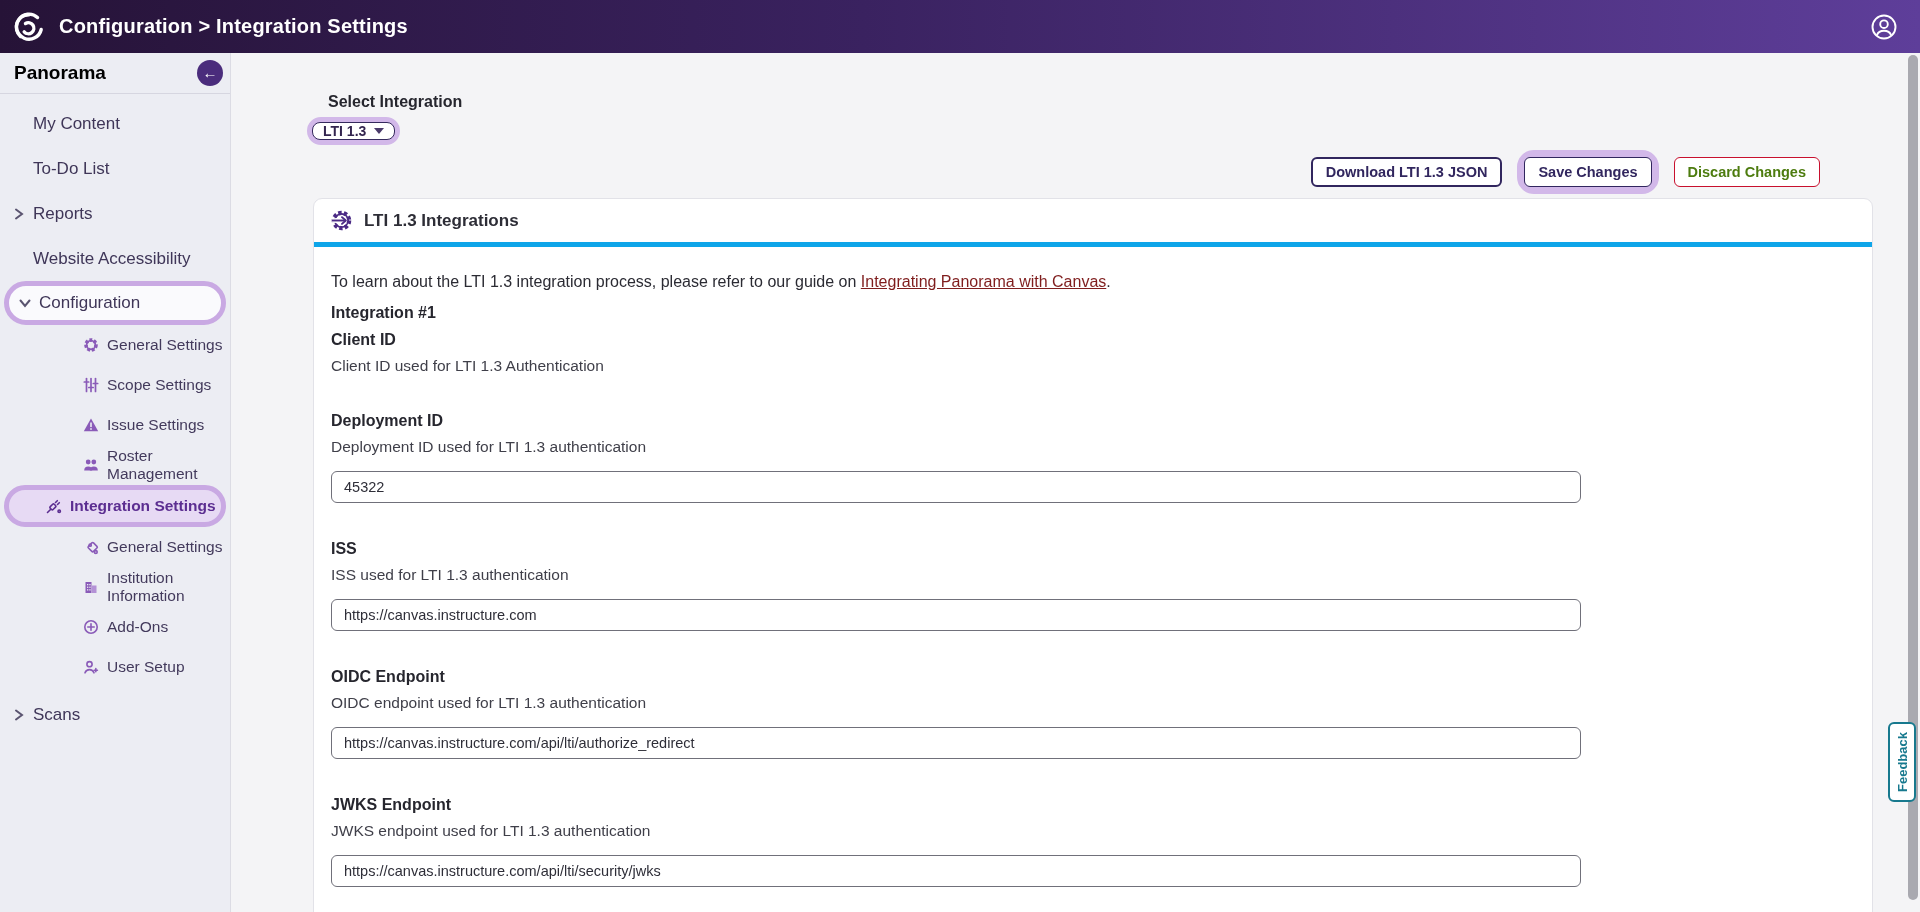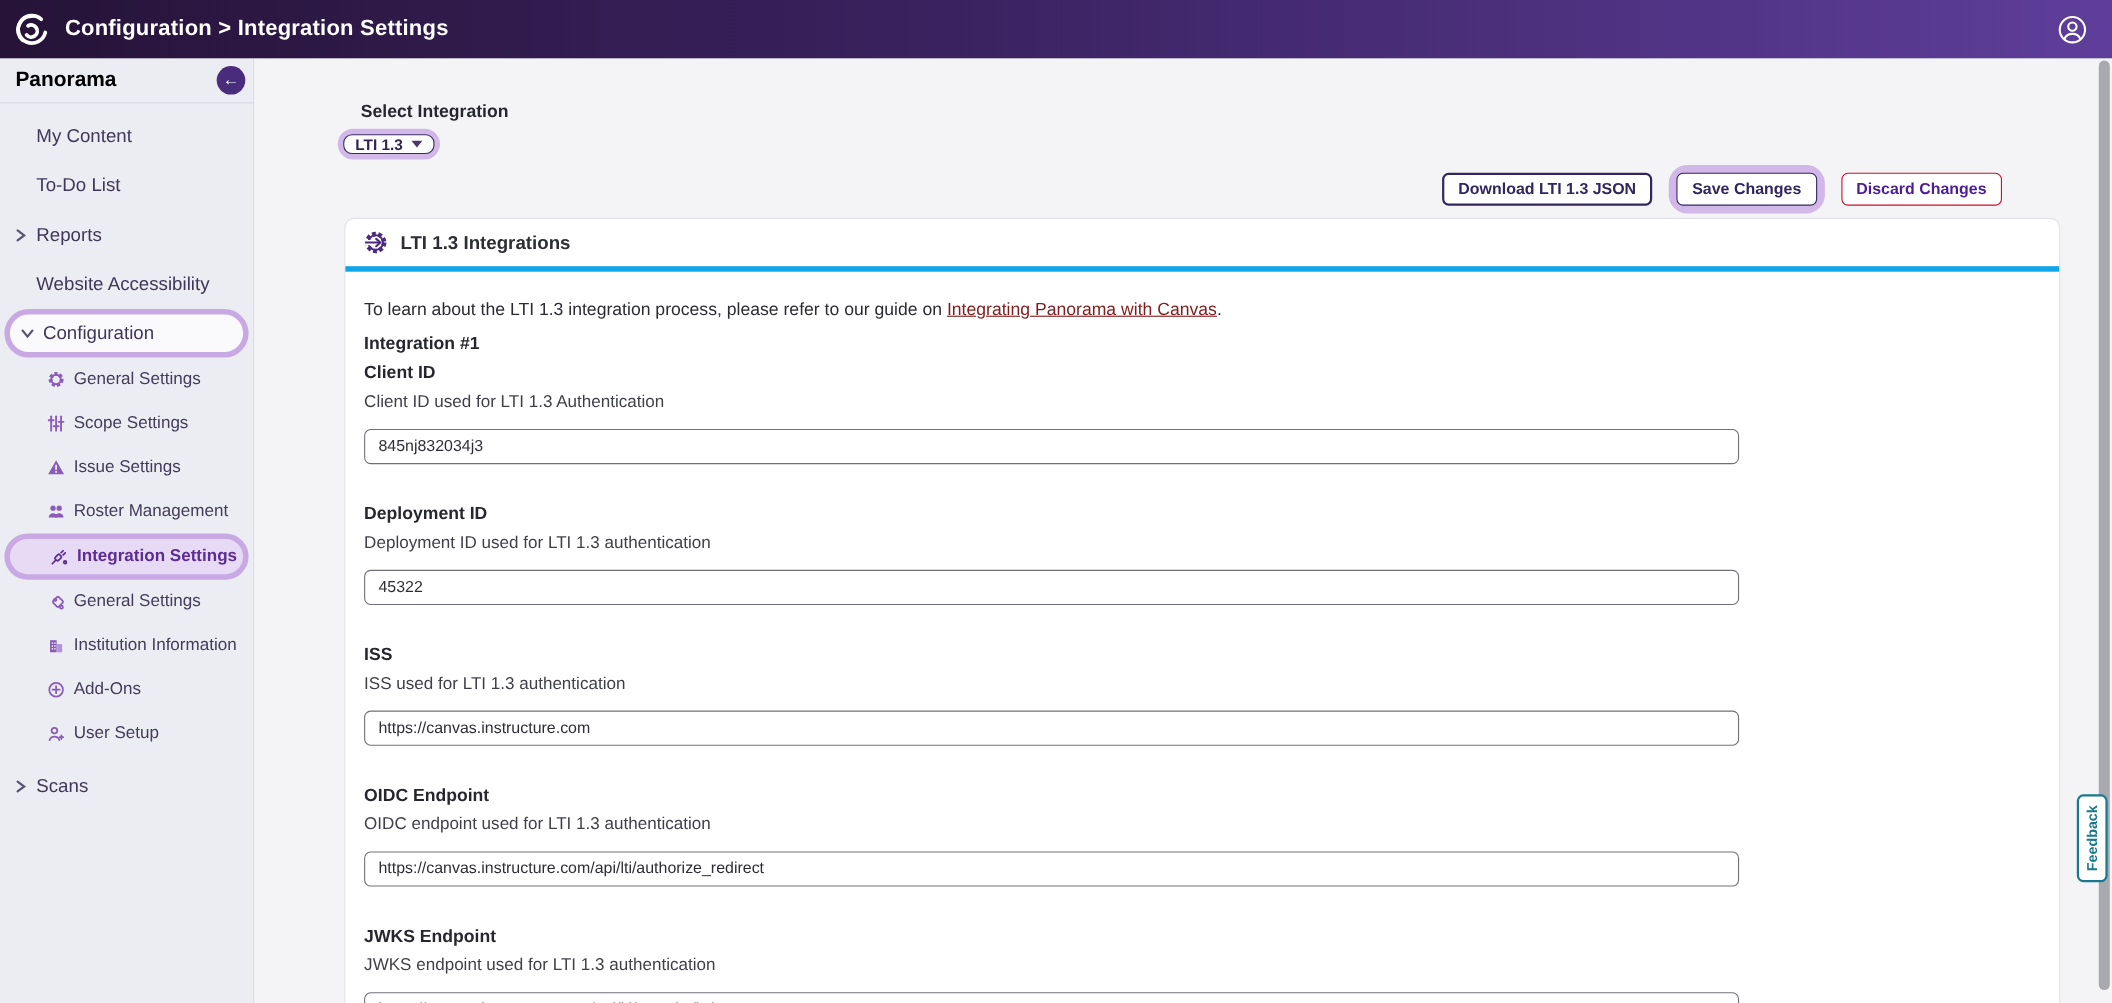--- a/index.html
+++ b/index.html
@@ -24,21 +24,21 @@
   .nav-row { position:relative; height:45px; display:flex; align-items:center; color:#3f3658;
     font-size:17px; cursor:pointer; }
   .nav-row .lbl { padding-left:33px; }
   .nav-row .chev { position:absolute; left:12px; top:50%; margin-top:-7px; width:14px; height:14px; }
   .nav-row.has-chev .lbl { padding-left:33px; }
   .pill-active-parent { height:44px; margin:0 4px; border:5px solid #c9a9e3; border-radius:24px;
     background:#fafafd; display:flex; align-items:center; cursor:pointer; color:#3f3658; font-size:17px; }
   .pill-active-parent .chev { position:static; margin:0 7px 0 9px; width:14px; height:14px; }
   .children { }
   .child-row { position:relative; height:40px; display:flex; align-items:center; cursor:pointer;
-    color:#433a5c; font-size:15.5px; }
+    color:#433a5c; font-size:15.5px;margin-left:40px; }
   .child-row .cicon { position:absolute; left:43px; top:50%; margin-top:-8px; width:16px; height:16px; }
   .child-row .clbl { padding-left:67px; }
   .pill-active-child { height:42px; margin:0 4px; border:5px solid #c9a9e3; border-radius:22px;
     background:#e7daf4; display:flex; align-items:center; cursor:pointer; position:relative;
     color:#5c2e91; font-size:15.5px; font-weight:700; }
   .pill-active-child .cicon { position:absolute; left:36px; top:50%; margin-top:-8px; width:17px; height:17px; }
   .pill-active-child .clbl { padding-left:61px; }
   .scans-row { margin-top:5px; height:46px; }
 
   
@@ -52,21 +52,21 @@
     font-size:14px; font-weight:700; color:#33254f; padding:0 10px; }
   .dd-caret { width:0; height:0; border-left:5px solid transparent; border-right:5px solid transparent;
     border-top:6px solid #4a3a6a; }
 
   .toolbar { position:absolute; top:97px; right:100px; display:flex; align-items:center; gap:15px; }
   .btn { height:30px; background:#fff; border-radius:6px; font-size:14.5px; font-weight:700;
     padding:0 13px; cursor:pointer; display:flex; align-items:center; font-family:inherit; }
   .btn-download { border:2px solid #31265e; color:#31265e; }
   .save-ring { border:6px solid #d2b8e9; background:#d2b8e9; border-radius:17px; padding:1px; }
   .btn-save { border:1.5px solid #31265e; color:#31265e; }
-  .btn-discard { border:1.5px solid #c8102e; color:#4c1d95; }
+  .btn-discard { border:1.5px solid #c8102e; color:#4d7c0f; }
 
   .card { position:absolute; left:82px; top:145px; width:1560px; height:780px;
     background:#ffffff; border:1px solid #e2e2e8; border-radius:9px; }
   .card-header { height:48px; display:flex; align-items:center; padding-left:16px; gap:11px;
     border-bottom:5px solid #0ea5e9; }
   .card-title { font-size:17px; font-weight:700; color:#2d2d36; }
   .card-body { padding:26px 20px 0 17px; }
   .intro { font-size:16px; color:#2b2b33; }
   .intro a { color:#7f1d1d; text-decoration:underline; cursor:pointer; }
   .integration-heading { margin-top:13px; font-size:16px; font-weight:700; color:#26262e; }
@@ -295,21 +295,20 @@
 
     <div class="card-body">
       <div class="intro">
         <span>To learn about the LTI 1.3 integration process, please refer to our guide on </span><a>Integrating Panorama with Canvas</a><span>.</span>
       </div>
 
       <div class="integration-heading">Integration #1</div>
 
       <div class="field-label first">Client ID</div>
       <div class="field-desc">Client ID used for LTI 1.3 Authentication</div>
-      <input class="field-input" type="text" value="845nj832034j3" style="">
 
       <div class="field-label">Deployment ID</div>
       <div class="field-desc">Deployment ID used for LTI 1.3 authentication</div>
       <input class="field-input" type="text" value="45322" style="">
 
       <div class="field-label">ISS</div>
       <div class="field-desc">ISS used for LTI 1.3 authentication</div>
       <input class="field-input" type="text" value="https://canvas.instructure.com" style="">
 
       <div class="field-label">OIDC Endpoint</div>

